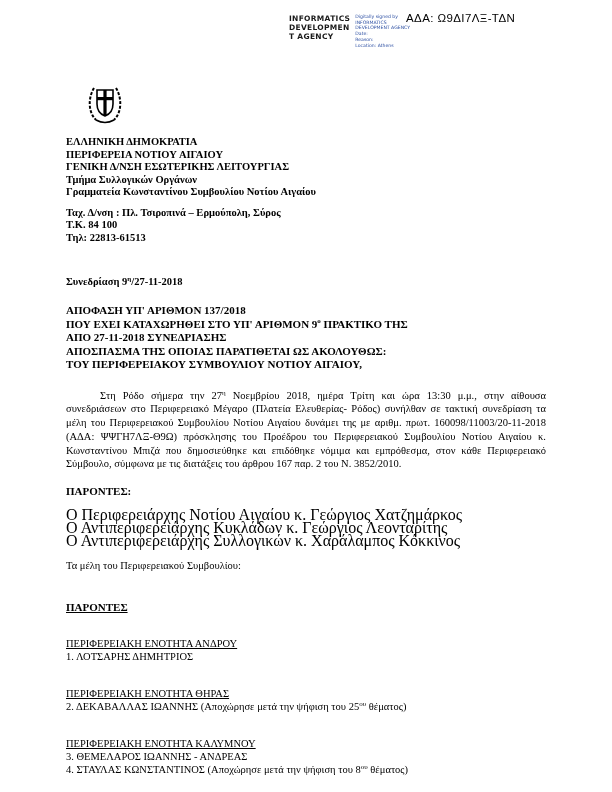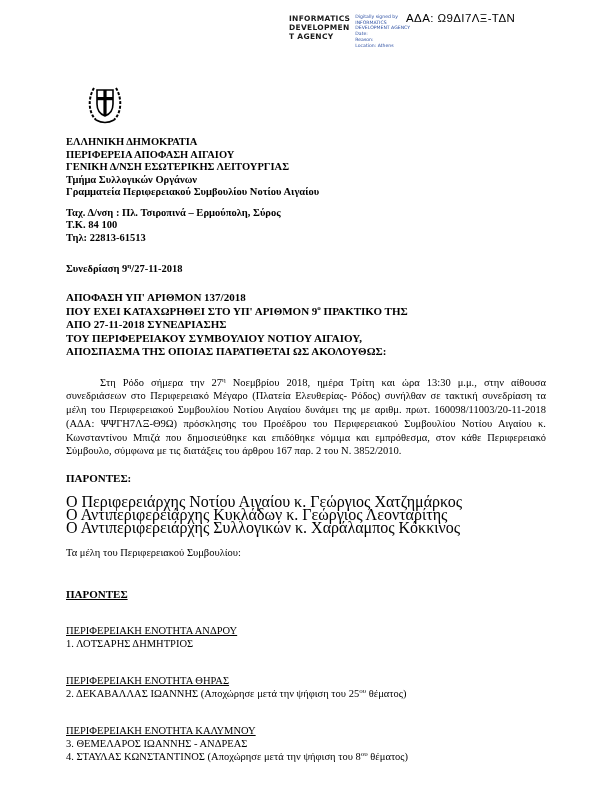--- a/index.html
+++ b/index.html
@@ -46,21 +46,21 @@
     line-height: 1.25;
     width: 64px;
   }
   
   .emblem { position: absolute; top: 82px; left: 86px; }
   
   .content { position: absolute; top: 136px; left: 66px; right: 66px; }
   .org-line { font-size: 10.5px; font-weight: bold; line-height: 12.5px; }
   .contact { margin-top: 8px; }
   .contact-line { font-size: 10.5px; font-weight: bold; line-height: 12.5px; }
-  .session { margin-top: 19px; font-size: 10.5px; font-weight: bold; }
+  .session { margin-top: 32px; font-size: 10.5px; font-weight: bold; }
   .decision {
     margin-top: 17px;
     text-align: left;
     font-weight: bold;
     font-size: 11px;
     line-height: 13.5px;
   }
   .para {
     margin-top: 17px;
     font-size: 10.5px;
@@ -114,40 +114,40 @@
       <path d="M11,8 h16 v14 q0,9 -8,12 q-8,-3 -8,-12 z" fill="none" stroke="#000" stroke-width="1.6"></path>
       <rect x="17.4" y="8" width="3.2" height="25" fill="#000"></rect>
       <rect x="11" y="15" width="16" height="3.2" fill="#000"></rect>
     </svg>
   </div>
 
   <div class="content">
 
     <div>
       <div class="org-line">ΕΛΛΗΝΙΚΗ ΔΗΜΟΚΡΑΤΙΑ</div>
-      <div class="org-line">ΠΕΡΙΦΕΡΕΙΑ ΑΠΟΦΑΣΗ ΑΙΓΑΙΟΥ</div>
+      <div class="org-line">ΠΕΡΙΦΕΡΕΙΑ ΝΟΤΙΟΥ ΑΙΓΑΙΟΥ</div>
       <div class="org-line">ΓΕΝΙΚΗ Δ/ΝΣΗ ΕΣΩΤΕΡΙΚΗΣ ΛΕΙΤΟΥΡΓΙΑΣ</div>
       <div class="org-line">Τμήμα Συλλογικών Οργάνων</div>
-      <div class="org-line">Γραμματεία Περιφερειακού Συμβουλίου Νοτίου Αιγαίου</div>
+      <div class="org-line">Γραμματεία Κωνσταντίνου Συμβουλίου Νοτίου Αιγαίου</div>
     </div>
 
     <div class="contact">
       <div class="contact-line">Ταχ. Δ/νση : Πλ. Τσιροπινά – Ερμούπολη, Σύρος</div>
       <div class="contact-line">Τ.Κ. 84 100</div>
       <div class="contact-line">Τηλ: 22813-61513</div>
     </div>
 
     <div class="session"><span>Συνεδρίαση 9</span><sup>η</sup><span>/27-11-2018</span></div>
 
     <div class="decision">
       <div>ΑΠΟΦΑΣΗ ΥΠ' ΑΡΙΘΜΟΝ 137/2018</div>
       <div><span>ΠΟΥ ΕΧΕΙ ΚΑΤΑΧΩΡΗΘΕΙ ΣΤΟ ΥΠ' ΑΡΙΘΜΟΝ 9</span><sup>ο</sup><span> ΠΡΑΚΤΙΚΟ ΤΗΣ</span></div>
       <div>ΑΠΟ 27-11-2018 ΣΥΝΕΔΡΙΑΣΗΣ</div>
+      <div>ΑΠΟΣΠΑΣΜΑ ΤΗΣ ΟΠΟΙΑΣ ΠΑΡΑΤΙΘΕΤΑΙ ΩΣ ΑΚΟΛΟΥΘΩΣ:</div>
       <div>ΤΟΥ ΠΕΡΙΦΕΡΕΙΑΚΟΥ ΣΥΜΒΟΥΛΙΟΥ ΝΟΤΙΟΥ ΑΙΓΑΙΟΥ,</div>
-      <div>ΑΠΟΣΠΑΣΜΑ ΤΗΣ ΟΠΟΙΑΣ ΠΑΡΑΤΙΘΕΤΑΙ ΩΣ ΑΚΟΛΟΥΘΩΣ:</div>
     </div>
 
     <div class="para"><span>Στη Ρόδο σήμερα την 27</span><sup>η</sup><span> Νοεμβρίου 2018, ημέρα Τρίτη και ώρα 13:30 μ.μ., στην αίθουσα συνεδριάσεων στο Περιφερειακό Μέγαρο (Πλατεία Ελευθερίας- Ρόδος) συνήλθαν σε τακτική συνεδρίαση τα μέλη του Περιφερειακού Συμβουλίου Νοτίου Αιγαίου δυνάμει της με αριθμ. πρωτ. 160098/11003/20-11-2018 (ΑΔΑ: ΨΨΓΗ7ΛΞ-Θ9Ω) πρόσκλησης του Προέδρου του Περιφερειακού Συμβουλίου Νοτίου Αιγαίου κ. Κωνσταντίνου Μπιζά που δημοσιεύθηκε και επιδόθηκε νόμιμα και εμπρόθεσμα, στον κάθε Περιφερειακό Σύμβουλο, σύμφωνα με τις διατάξεις του άρθρου 167 παρ. 2 του Ν. 3852/2010.</span></div>
 
     <div class="present-title">ΠΑΡΟΝΤΕΣ:</div>
 
     <div class="officials">
       <div class="official-line">Ο Περιφερειάρχης Νοτίου Αιγαίου κ. Γεώργιος Χατζημάρκος</div>
       <div class="official-line">Ο Αντιπεριφερειάρχης Κυκλάδων κ. Γεώργιος Λεονταρίτης</div>
       <div class="official-line">Ο Αντιπεριφερειάρχης Συλλογικών κ. Χαράλαμπος Κόκκινος</div>

